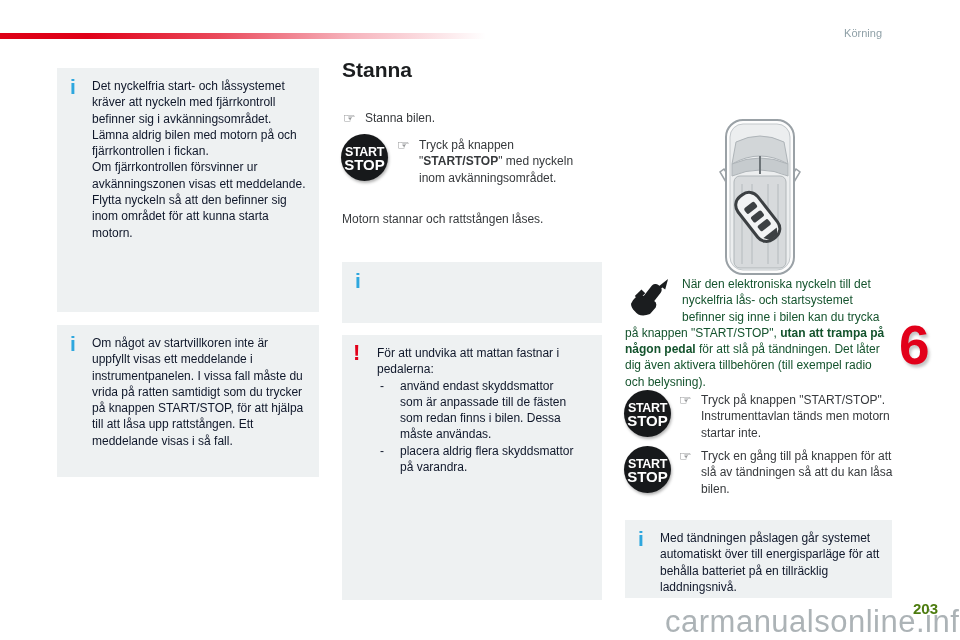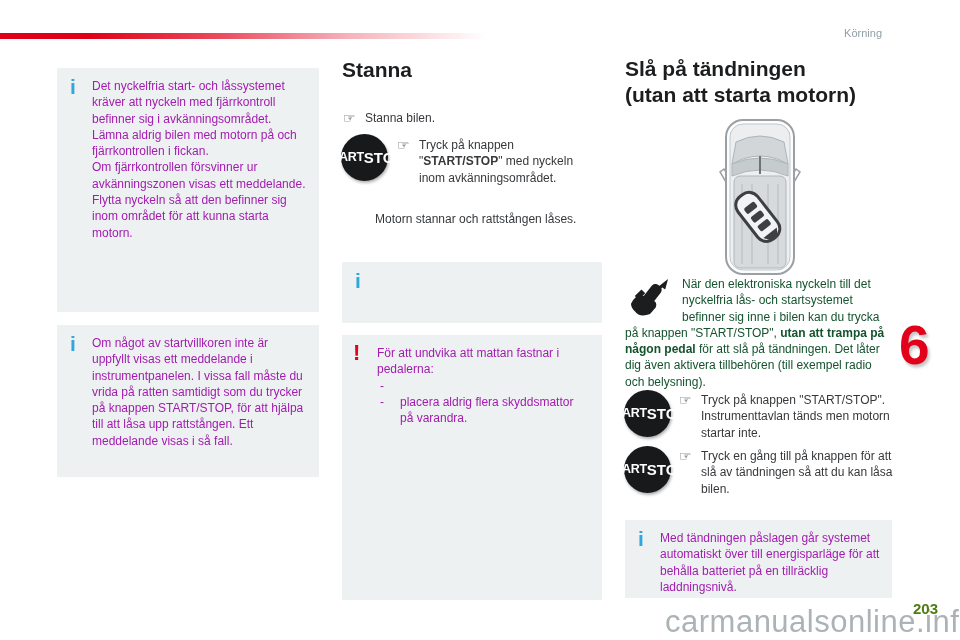--- a/index.html
+++ b/index.html
@@ -27,38 +27,38 @@
   .gbox{position:absolute;background:#eef1f2;}
   .iicon{
     position:absolute;left:13px;top:8px;font-size:21px;font-weight:bold;color:#2ea7de;
     line-height:1;font-family:"Liberation Sans",sans-serif;
   }
   .wicon{
     position:absolute;left:11px;top:7px;font-size:22px;font-weight:bold;color:#e2001a;line-height:1;
   }
   .boxtext{
     position:absolute;left:35px;top:10px;right:10px;
-    font-size:12px;line-height:16.3px;color:#a21caf;
+    font-size:12px;line-height:16.3px;color:#0f172a;
   }
   .preline{white-space:pre-line;}
 
   h2{
     position:absolute;margin:0;font-size:21px;font-weight:bold;color:#1b1d1f;line-height:26px;
   }
 
-  .bodytext{position:absolute;font-size:12px;line-height:16.3px;color:#36393c;margin-left:33px;}
+  .bodytext{position:absolute;font-size:12px;line-height:16.3px;color:#36393c;}
 
   .steprow{position:absolute;display:flex;font-size:12px;line-height:16.3px;color:#36393c;}
   .ptr{width:22px;flex:0 0 22px;font-size:14px;color:#3a3d40;}
   .steptext{flex:1;}
   .b{font-weight:bold;text-align:center;}
 
   .badge{
     position:absolute;width:47px;height:47px;border-radius:50%;background:#17191b;
-    display:flex;flex-direction:row;align-items:center;justify-content:center;
+    display:flex;flex-direction:column;align-items:center;justify-content:center;
     box-shadow:1px 2px 3px rgba(0,0,0,.3);
   }
   .badge .b1{color:#fff;font-weight:bold;font-size:12.5px;line-height:13px;letter-spacing:-0.3px;}
   .badge .b2{color:#fff;font-weight:bold;font-size:15px;line-height:11px;}
 
   .li{display:flex;}
   .dash{flex:0 0 20px;padding-left:3px;}
   .litext{flex:1;max-width:174px;}
 
   .keypara{position:absolute;font-size:12px;line-height:16.3px;color:#14532d;}
@@ -118,30 +118,29 @@
   <div class="gbox" style="left:342px;top:262px;width:260px;height:61px;">
     <span class="iicon">i</span>
   </div>
 
   <div class="gbox" style="left:342px;top:335px;width:260px;height:265px;">
     <span class="wicon">!</span>
     <div class="boxtext" style="right:13px;">
       <div>För att undvika att mattan fastnar i pedalerna:</div>
       <div class="li">
         <span class="dash">-</span>
+        <span class="litext">använd endast skyddsmattor som är anpassade till de fästen som redan finns i bilen. Dessa måste användas.</span>
       </div>
       <div class="li">
         <span class="dash">-</span>
         <span class="litext">placera aldrig flera skyddsmattor på varandra.</span>
       </div>
     </div>
   </div>
 
-  <h2 class="preline" style="left:625px;top:56px;">Slå på tändningen
-(utan att starta motorn)</h2>
 
   <svg class="car" style="left:719px;top:118px;" width="82" height="158" viewBox="0 0 82 158">
     <path d="M7 64 L1 54 L5 51 L11 60 Z" fill="#ffffff" stroke="#9aa1a6" stroke-width="1.5"></path>
     <path d="M75 64 L81 54 L77 51 L71 60 Z" fill="#ffffff" stroke="#9aa1a6" stroke-width="1.5"></path>
     <rect x="7" y="2" width="68" height="154" rx="17" fill="#fdfdfd" stroke="#9aa1a6" stroke-width="2"></rect>
     <rect x="11" y="6" width="60" height="146" rx="13" fill="#eceeef" stroke="#c3c8cb" stroke-width="1"></rect>
     <path d="M13 46 Q41 30 69 46 L65 24 Q41 12 17 24 Z" fill="#d2d6d8" stroke="#aeb4b8" stroke-width="1"></path>
     <path d="M13 46 Q41 34 69 46 L69 58 Q41 46 13 58 Z" fill="#c6cbce" stroke="#aeb4b8" stroke-width="1"></path>
     <rect x="15" y="58" width="52" height="92" rx="6" fill="#d7dadc" stroke="#b0b6b9" stroke-width="1"></rect>
     <line x1="23" y1="66" x2="23" y2="146" stroke="#b4babd" stroke-width="1"></line>

